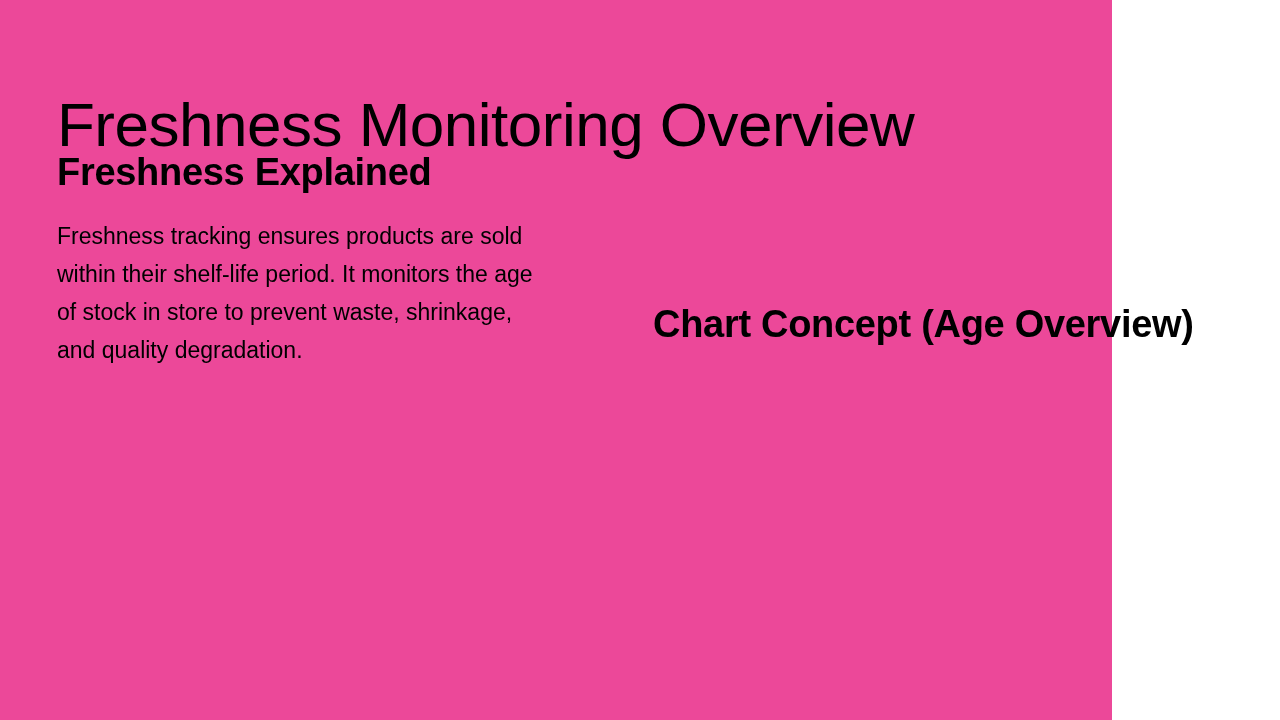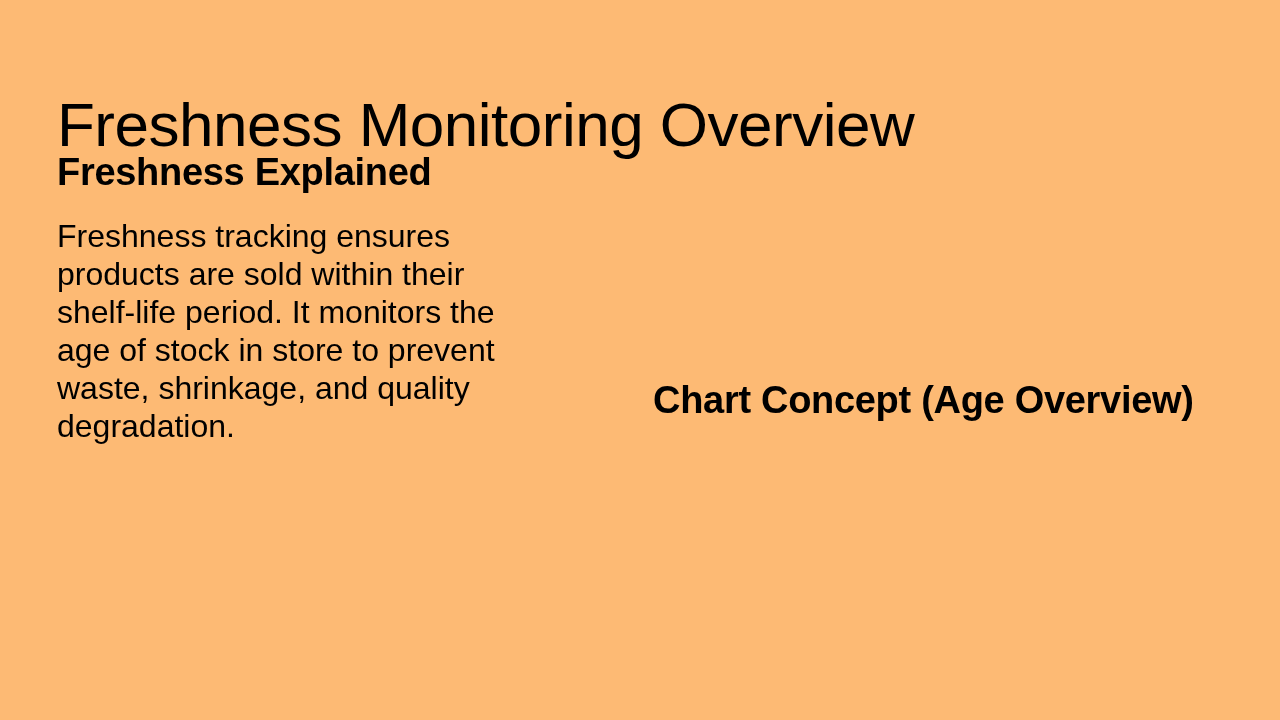--- a/index.html
+++ b/index.html
@@ -10,23 +10,23 @@
     width: 1280px;
     height: 720px;
     background: #ffffff;
     font-family: "Liberation Sans", sans-serif;
     color: #000000;
     overflow: hidden;
   }
 
   .slide {
     position: relative;
-    width: 1280px;
+    width: 1112px;
     height: 720px;
-    background: #fdba74;
+    background: #ec4899;
     box-sizing: border-box;
   }
 
   .slide-title {
     position: absolute;
     left: 57px;
     top: 52px;
     width: 1170px;
     font-size: 62px;
     font-weight: 300;
@@ -56,21 +56,21 @@
     font-size: 38px;
     font-weight: 700;
     letter-spacing: -0.3px;
     line-height: 1.18;
     margin: 0 0 22px 0;
     color: #000000;
     white-space: nowrap;
   }
 
   .column-body {
-    font-size: 32px;
+    font-size: 23px;
     font-weight: 400;
     line-height: 38px;
     letter-spacing: 0px;
     margin: 0;
     color: #000000;
   }
 </style>
 </head>
 <body>
 

